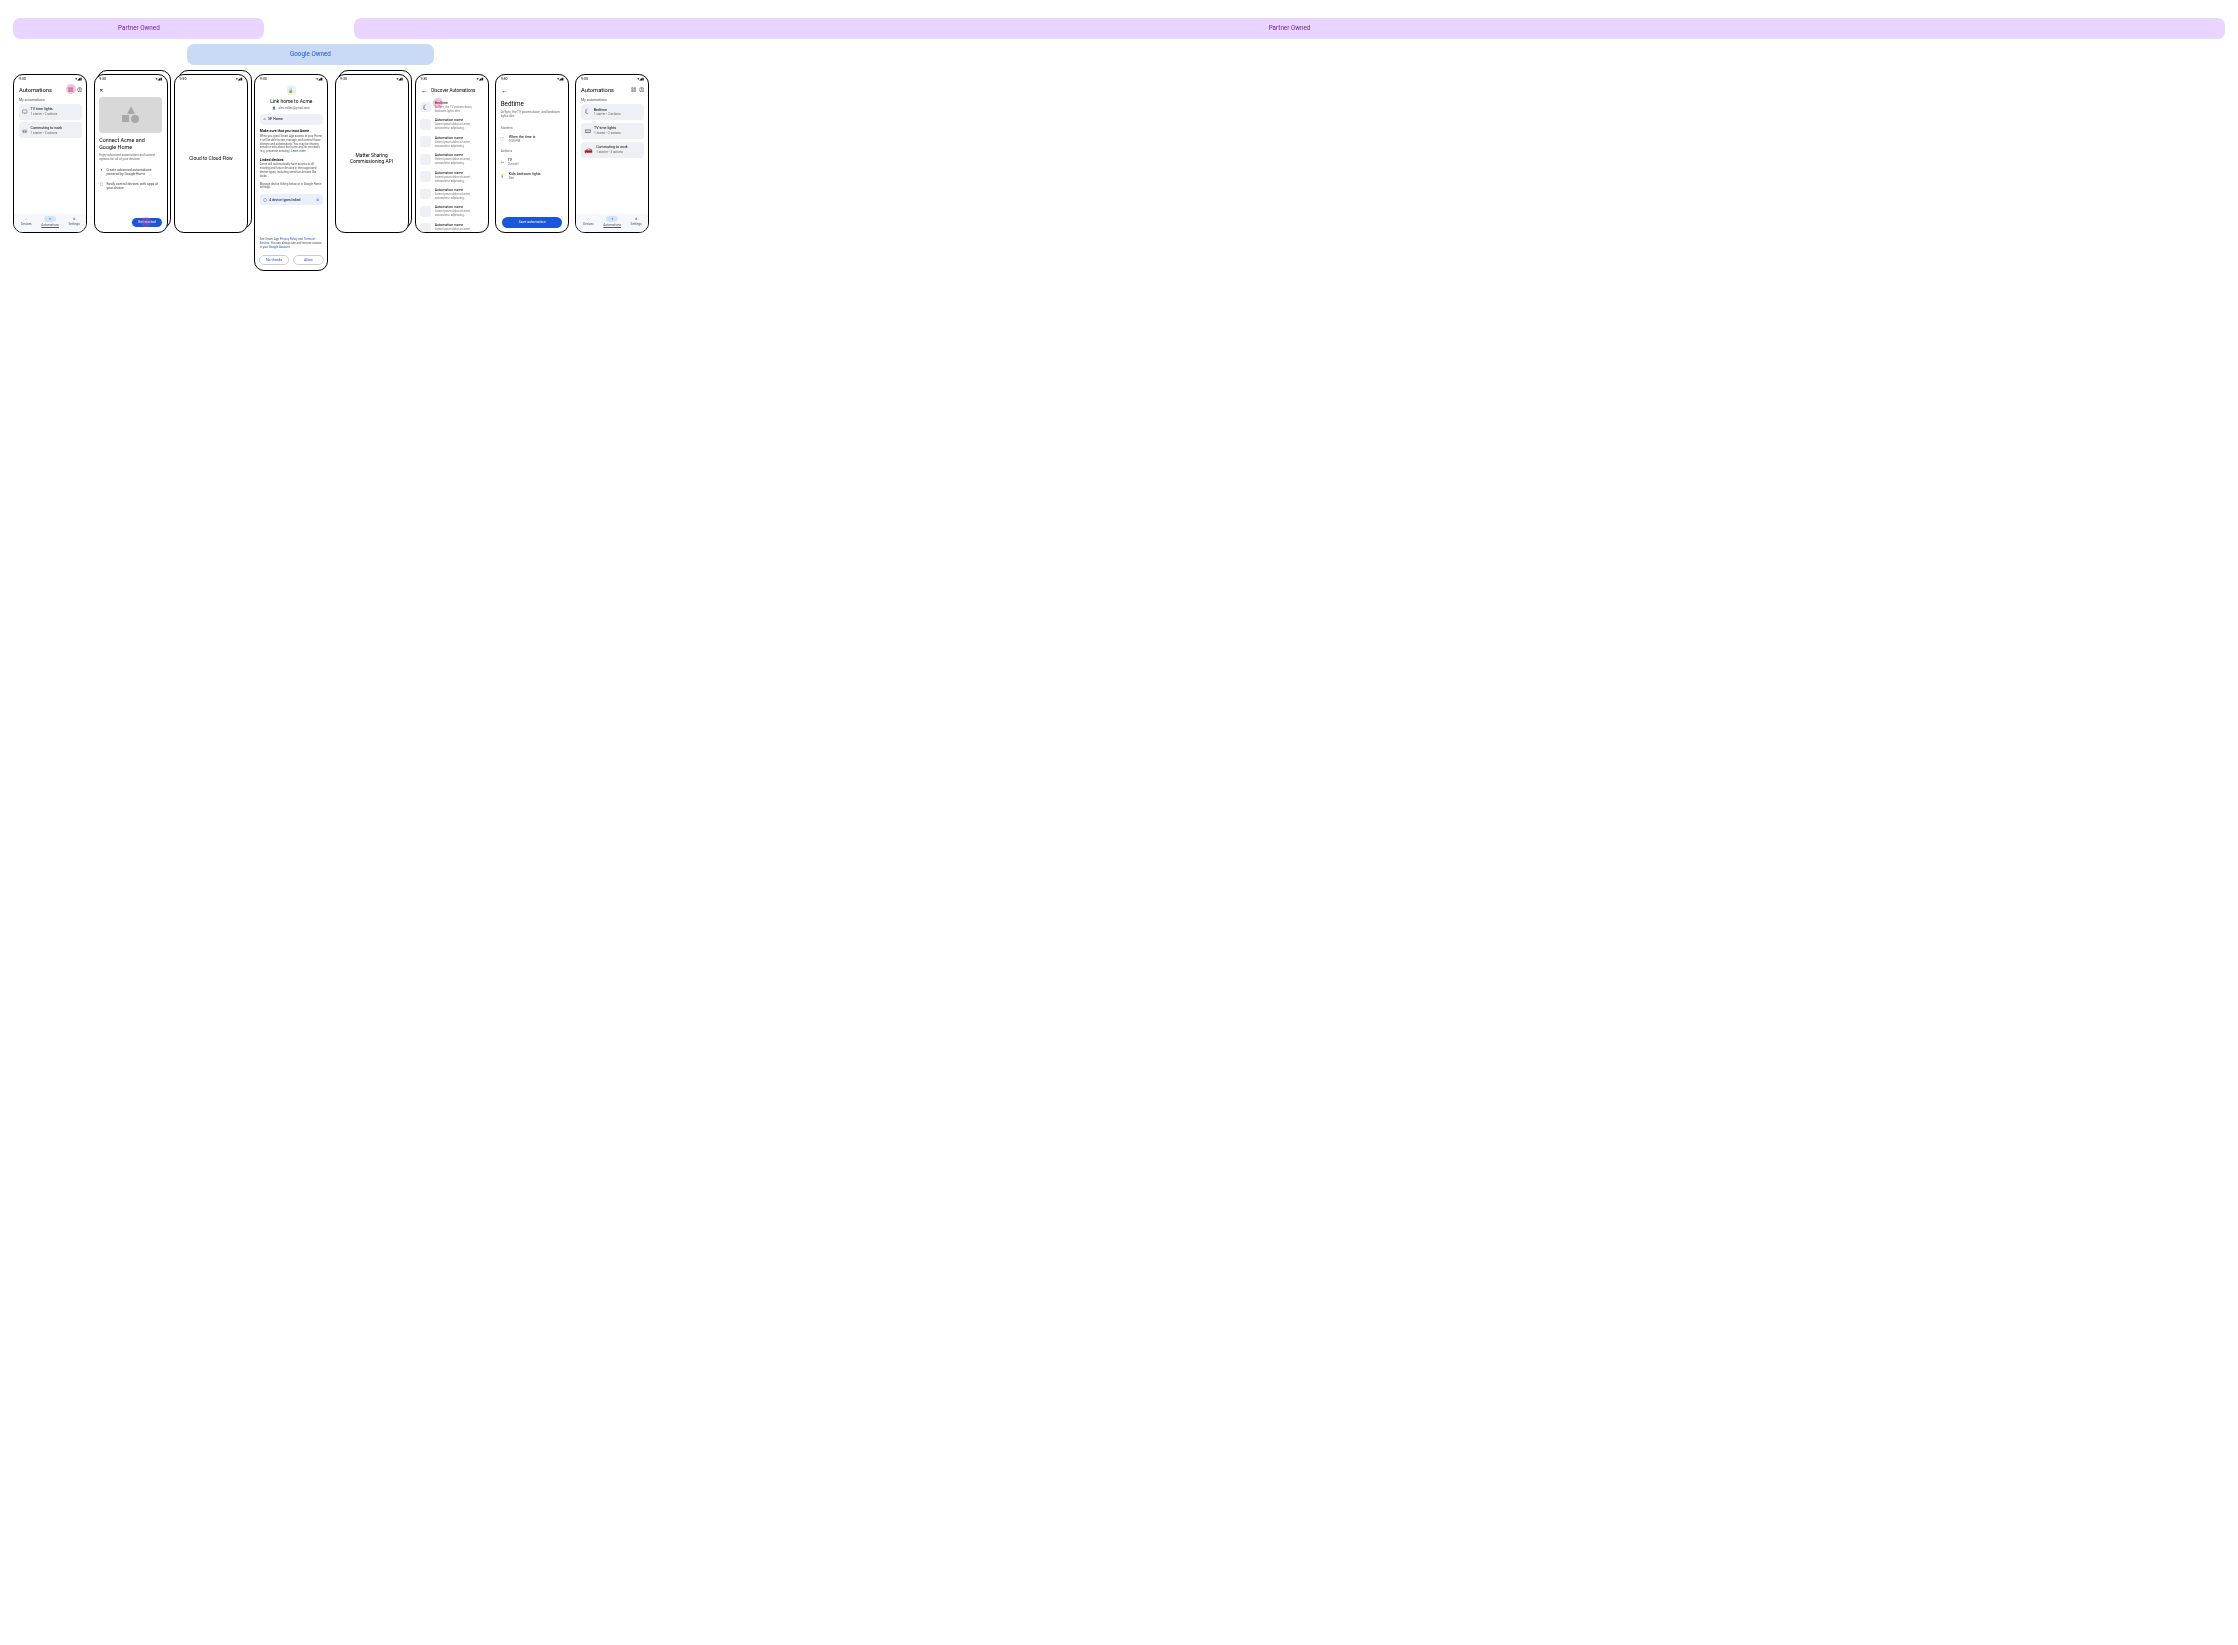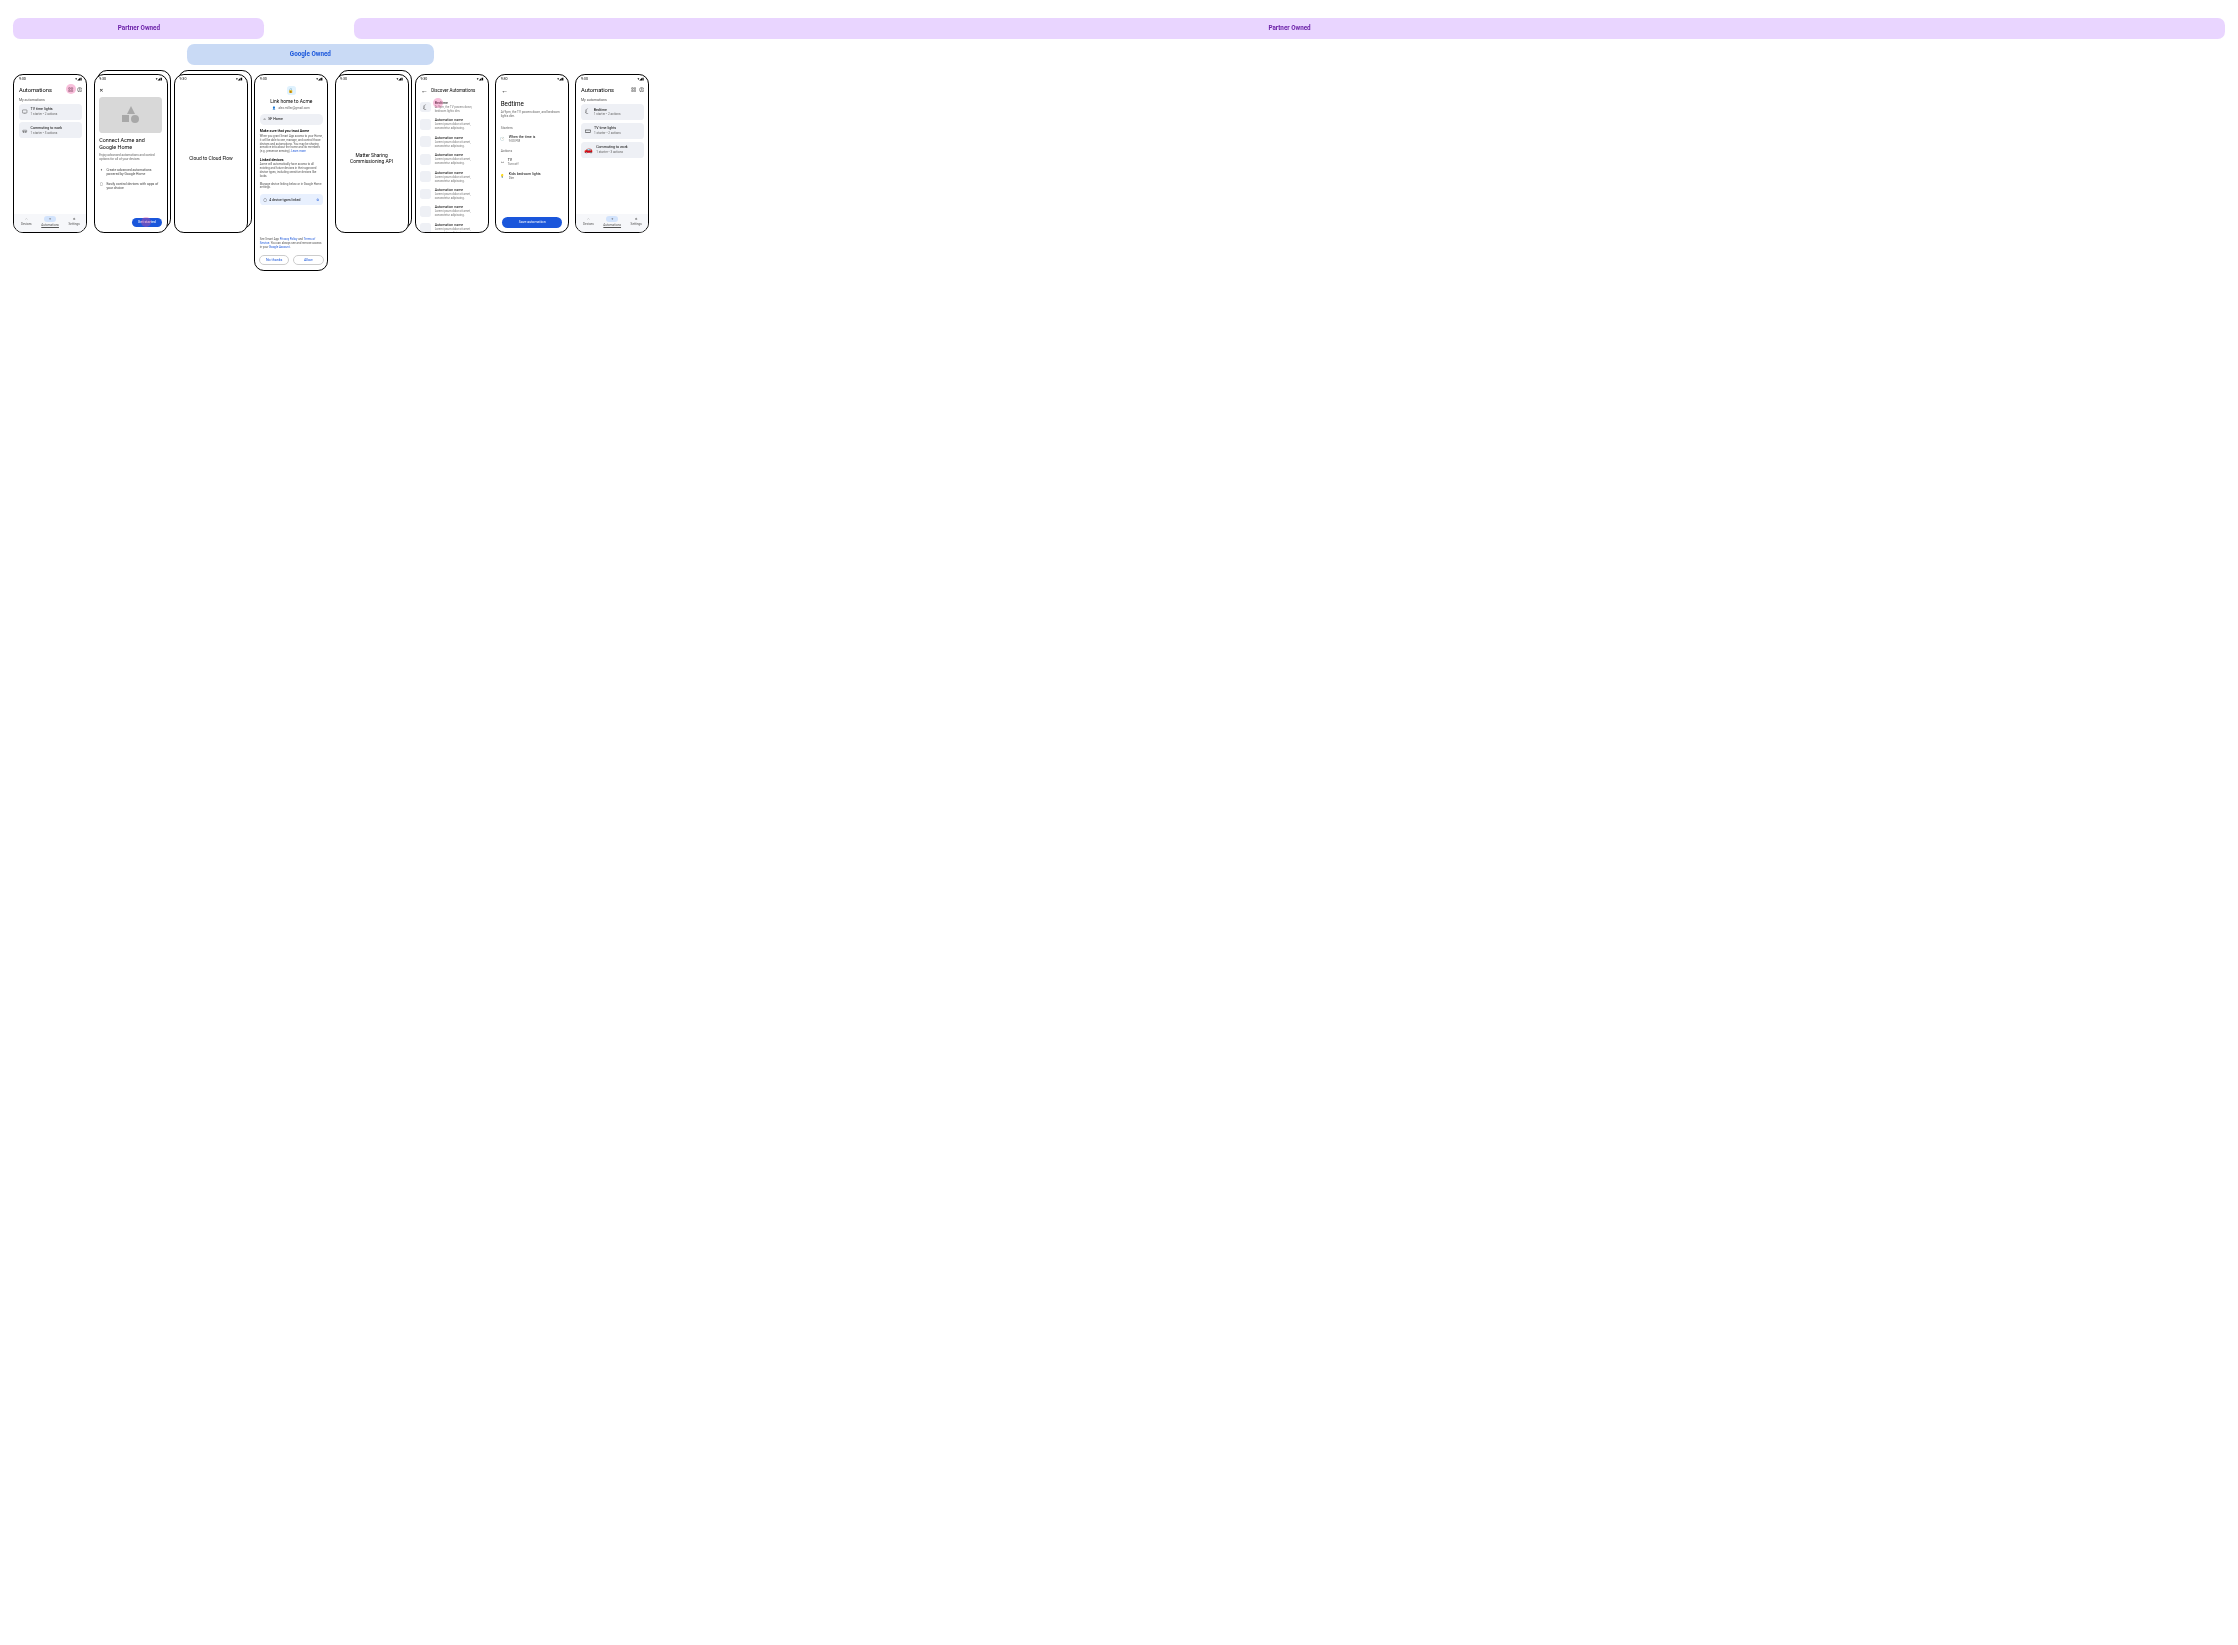--- a/index.html
+++ b/index.html
@@ -9,21 +9,21 @@
     padding: 18px 13.4px;
   }
 
   
   .tags-row { display: flex; gap: 4.5px; margin-bottom: 5.4px; }
   .tag {
     border-radius: 7.2px;
     padding: 6.3px 0;
     text-align: center;
     font-size: 6.3px;
-    font-weight: 700;
+    font-weight: 400;
   }
   .tag-partner { background: #e9d5ff; color: #6b21a8; }
   .tag-google  { background: #c9daf5; color: #1a56db; }
 
   
   .phones-row { display: flex; gap: 6.3px; align-items: flex-start; margin-top: 9px; }
 
   .phone-wrap { position: relative; flex: 0 0 auto; }
   .phone-stack-back {
     position: absolute; left: 3.6px; top: -3.6px; width: 100%; height: 100%;

